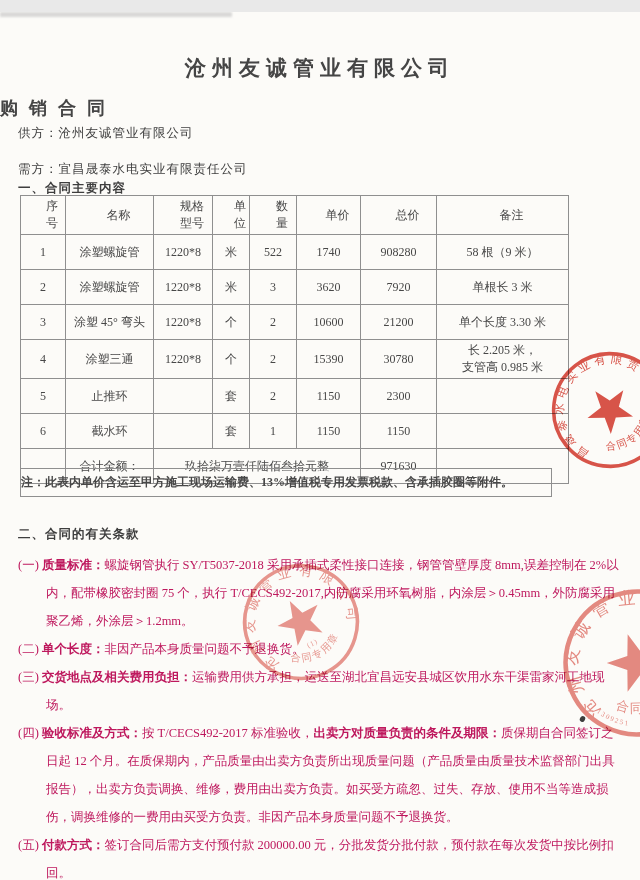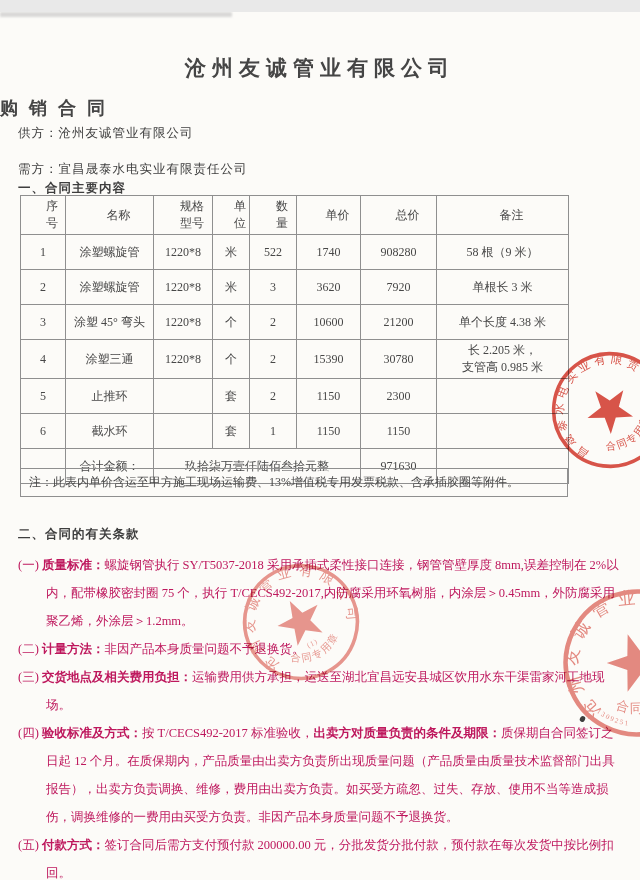--- a/index.html
+++ b/index.html
@@ -31,21 +31,21 @@
 
   table.items{ position:absolute; left:20px; top:183px; width:548px;
     border-collapse:collapse; table-layout:fixed; }
   table.items th, table.items td{
     border:1px solid var(--line); text-align:center; vertical-align:middle;
     font-size:12px; font-weight:normal; color:#474747; padding:2px 3px;
     height:30px; white-space:pre-line; overflow:hidden; }
   table.items th{ height:29px;padding-left:21px; }
 
   .note-box{ position:absolute; left:20px; top:456px; width:530px;
-    border:1px solid var(--line); padding:5px 8px; font-size:12px; color:#474747; }
+    border:1px solid var(--line); padding:5px 0; font-size:12px; color:#474747;font-weight:bold; }
   .attachment{ position:absolute; left:18px; top:492px; font-size:12.5px; }
 
   .clauses{ position:absolute; left:18px; top:539px; width:606px;
     font-size:12.5px; line-height:28px; color:#be185d; }
   .clause{ padding-left:28px; text-indent:-28px; }
   .seg-b{ font-weight:bold; }
 
   .stamp{ position:absolute; mix-blend-mode:multiply; pointer-events:none; }
   .stamp svg{ display:block; width:100%; height:100%; }
   .stamp-a{ left:546px; top:334px; width:128px; height:128px; transform:rotate(-38deg); opacity:.85; }
@@ -122,21 +122,21 @@
           <td>单根长 3 米</td>
         </tr>
         <tr>
           <td>3</td>
           <td>涂塑 45° 弯头</td>
           <td>1220*8</td>
           <td>个</td>
           <td>2</td>
           <td>10600</td>
           <td>21200</td>
-          <td>单个长度 4.38 米</td>
+          <td>单个长度 3.30 米</td>
         </tr>
         <tr>
           <td>4</td>
           <td>涂塑三通</td>
           <td>1220*8</td>
           <td>个</td>
           <td>2</td>
           <td>15390</td>
           <td>30780</td>
           <td>长 2.205 米，
@@ -170,21 +170,21 @@
           <td></td>
         </tr>
       </tbody>
   </table>
 
   <div class="note-box">注：此表内单价含运至甲方施工现场运输费、13%增值税专用发票税款、含承插胶圈等附件。</div>
 
   <div class="sec-heading s2">二、合同的有关条款</div>
   <div class="clauses">
       <div class="clause"><span>(一)&nbsp;</span><span class="seg-b">质量标准：</span><span>螺旋钢管执行 SY/T5037-2018 采用承插式柔性接口连接，钢管管壁厚度 8mm,误差控制在 2%以内，配带橡胶密封圈 75 个，执行 T/CECS492-2017,内防腐采用环氧树脂，内涂层＞0.45mm，外防腐采用聚乙烯，外涂层＞1.2mm。</span></div>
-      <div class="clause"><span>(二)&nbsp;</span><span class="seg-b">计量方法：</span><span>非因产品本身质量问题不予退换货。</span></div>
+      <div class="clause"><span>(二)&nbsp;</span><span class="seg-b">单个长度：</span><span>非因产品本身质量问题不予退换货。</span></div>
       <div class="clause"><span>(三)&nbsp;</span><span class="seg-b">交货地点及相关费用负担：</span><span>运输费用供方承担，运送至湖北宜昌远安县城区饮用水东干渠雷家河工地现场。</span></div>
       <div class="clause"><span>(四)&nbsp;</span><span class="seg-b">验收标准及方式：</span><span>按 T/CECS492-2017 标准验收，</span><span class="seg-b">出卖方对质量负责的条件及期限：</span><span>质保期自合同签订之日起 12 个月。在质保期内，产品质量由出卖方负责所出现质量问题（产品质量由质量技术监督部门出具报告），出卖方负责调换、维修，费用由出卖方负责。如买受方疏忽、过失、存放、使用不当等造成损伤，调换维修的一费用由买受方负责。非因产品本身质量问题不予退换货。</span></div>
       <div class="clause"><span>(五)&nbsp;</span><span class="seg-b">付款方式：</span><span>签订合同后需方支付预付款 200000.00 元，分批发货分批付款，预付款在每次发货中按比例扣回。</span></div>
       <div class="clause"></div>
     </div>
 
   <div class="stamp stamp-a">
     <svg viewBox="0 0 150 150" aria-hidden="true">
       <defs>
         <path id="arcTopA" d="M 25.2 98.3 A 55 55 0 1 1 124.8 98.3" fill="none"></path>

